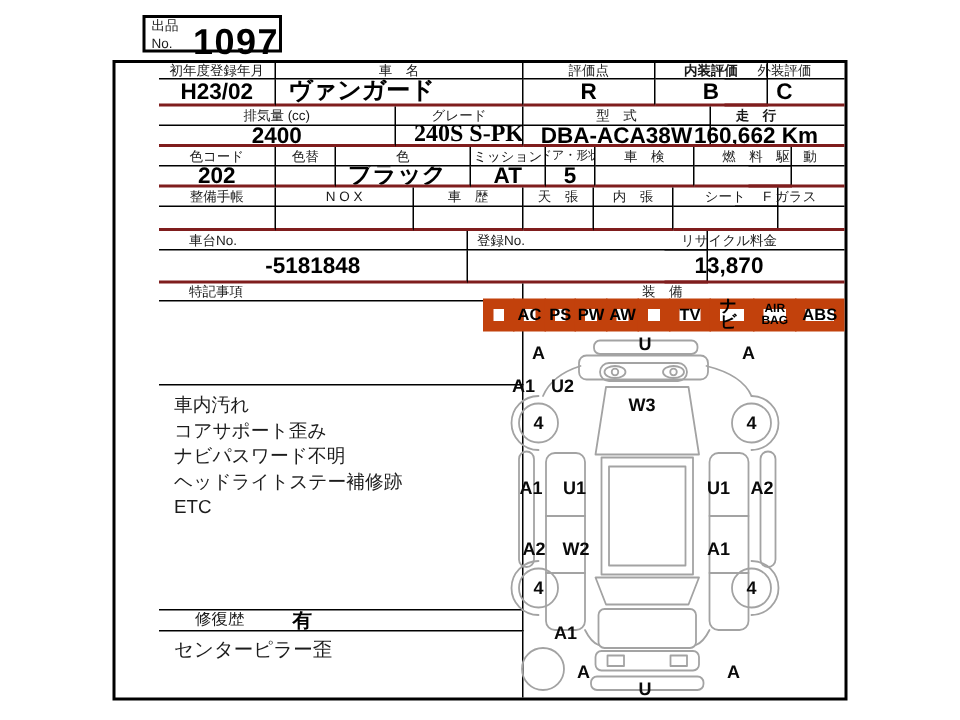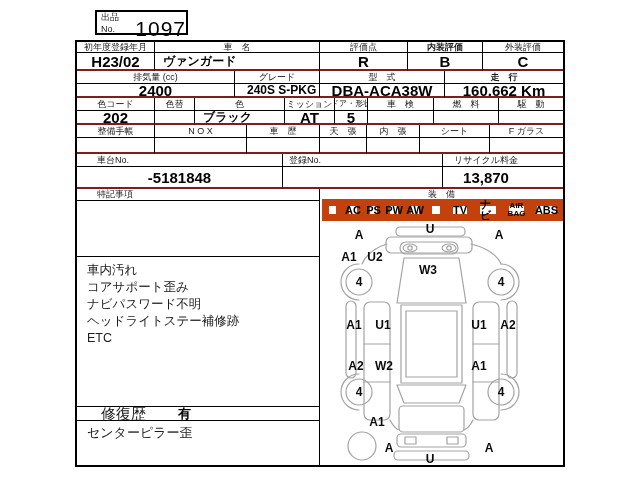--- a/index.html
+++ b/index.html
@@ -4,29 +4,29 @@
 <style>
   html,body{margin:0;padding:0;background:#fff;}
   #sheet{position:relative;width:640px;height:480px;background:#fff;overflow:hidden;
          font-family:"Liberation Sans","DejaVu Sans",sans-serif;color:#000;}
   .abs{position:absolute;box-sizing:border-box;}
   .hdr{font-size:9px;color:#1a1a1a;display:flex;align-items:center;justify-content:center;
        white-space:nowrap;overflow:hidden;line-height:1;}
   .hdr-left{justify-content:flex-start;padding-left:20px;}
   .val{font-weight:bold;font-size:15px;display:flex;align-items:center;justify-content:center;
        white-space:nowrap;overflow:hidden;line-height:1;}
-  .val-sm{font-size:12px;}
+  .val-sm{font-size:16px;font-family:Liberation Serif, serif;}
   .val-left{justify-content:flex-start;padding-left:8px;}
-  .rline{border-right:1px solid #000;}
+  .rline{border-right:1px solid #000;margin-left:29px;}
   .bline{border-bottom:1px solid #000;}
   .bline2{border-bottom:2px solid #7f1d1d;}
   #lotbox{left:95px;top:10px;width:93px;height:25px;border:2px solid #000;
           display:flex;align-items:center;padding-left:4px;}
   #lotbox .lbl{font-size:9px;color:#1a1a1a;}
-  #lotbox .num{font-size:21px;font-weight:normal;letter-spacing:1px;margin-left:3px;margin-top:12px;}
+  #lotbox .num{font-size:24px;font-weight:bold;letter-spacing:1px;margin-left:3px;margin-top:12px;}
   #maintable{left:75px;top:40px;width:490px;height:427px;border:2px solid #000;}
   .notes-line{font-size:12.5px;color:#1c1c1c;line-height:17px;white-space:nowrap;}
   .equip-cell{border:7px solid #c2410c;display:flex;align-items:center;justify-content:center;
               font-weight:bold;font-size:11px;line-height:1;}
   .equip-airbag{font-size:8px;line-height:8px;text-align:center;white-space:pre-line;}
   .mark{font:bold 12px "Liberation Sans","DejaVu Sans",sans-serif;fill:#0a0a0a;}
   .outline{fill:none;stroke:#a3a3a3;stroke-width:1.2;stroke-linejoin:round;stroke-linecap:round;}
 </style>
 </head>
 <body>
@@ -108,21 +108,21 @@
     <div class="abs rline bline" style="left:0;top:159px;width:243px;height:56px;"></div>
     <div class="abs rline bline" style="left:0;top:215px;width:243px;height:150px;padding:5px 0 0 10px;">
       <div class="notes-line">車内汚れ</div>
       <div class="notes-line">コアサポート歪み</div>
       <div class="notes-line">ナビパスワード不明</div>
       <div class="notes-line">ヘッドライトステー補修跡</div>
       <div class="notes-line"></div>
       <div class="notes-line">ETC</div>
     </div>
     <div class="abs rline bline" style="left:0;top:365px;width:243px;height:14px;display:flex;align-items:center;padding-left:24px;">
-      <span class="hdr" style="font-size:15px;">修復歴</span>
+      <span class="hdr" style="font-size:11px;">修復歴</span>
       <span style="font-weight:bold;font-size:13px;margin-left:32px;line-height:1;">有</span>
     </div>
     <div class="abs rline" style="left:0;top:379px;width:243px;height:44px;padding:3px 0 0 10px;">
       <div class="notes-line" style="font-size:13px;">センターピラー歪</div>
     </div>
 
     <div class="abs hdr" style="left:243px;top:147px;width:243px;height:10px;">装　備</div>
     <div class="abs equip-cell" style="left:245px;top:157px;width:21px;height:22px;"></div>
     <div class="abs equip-cell" style="left:265px;top:157px;width:22px;height:22px;">AC</div>
     <div class="abs equip-cell" style="left:286px;top:157px;width:21px;height:22px;">PS</div>

